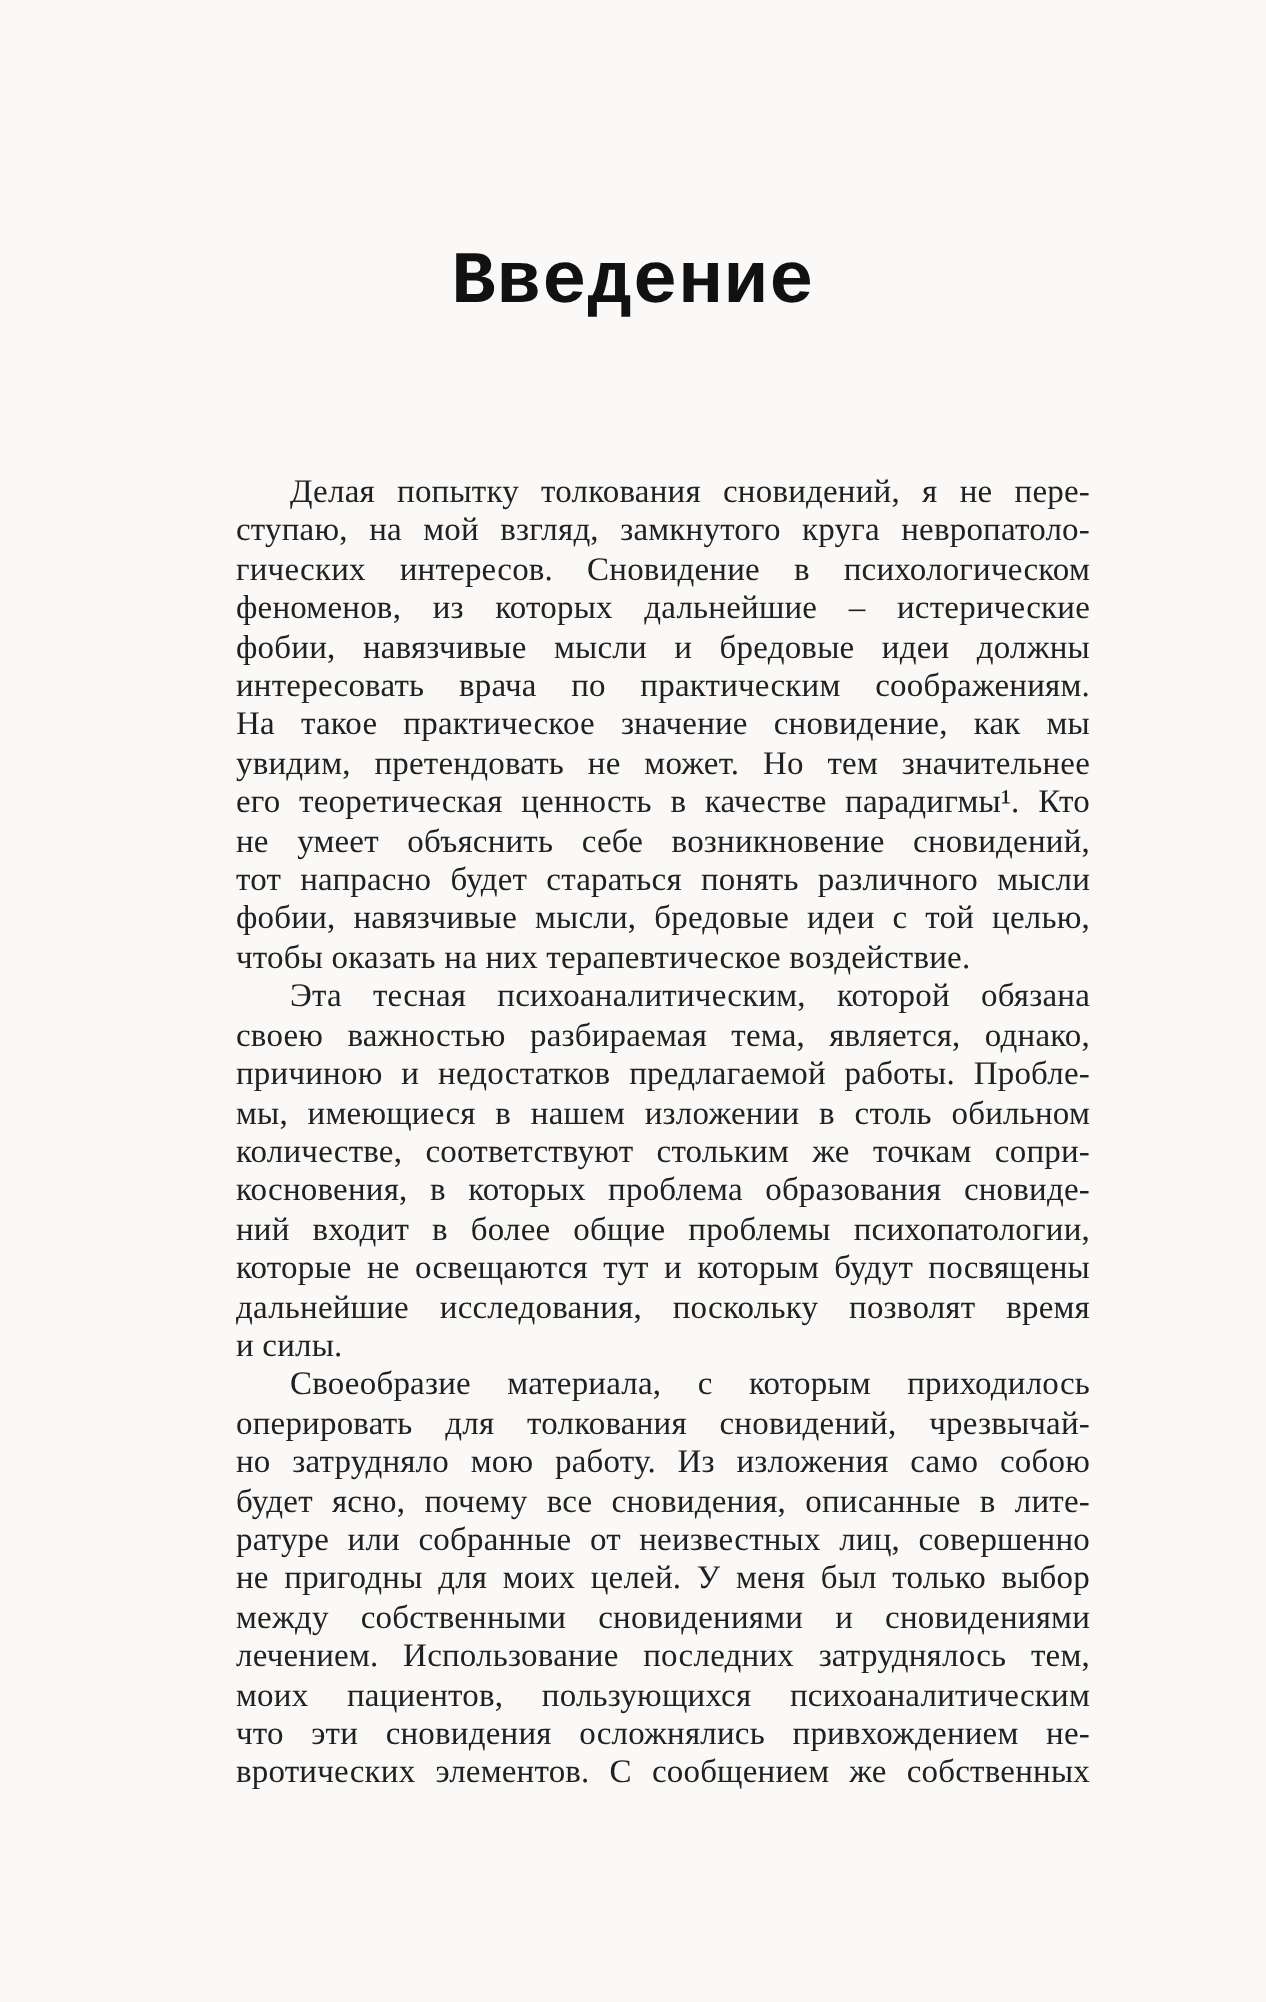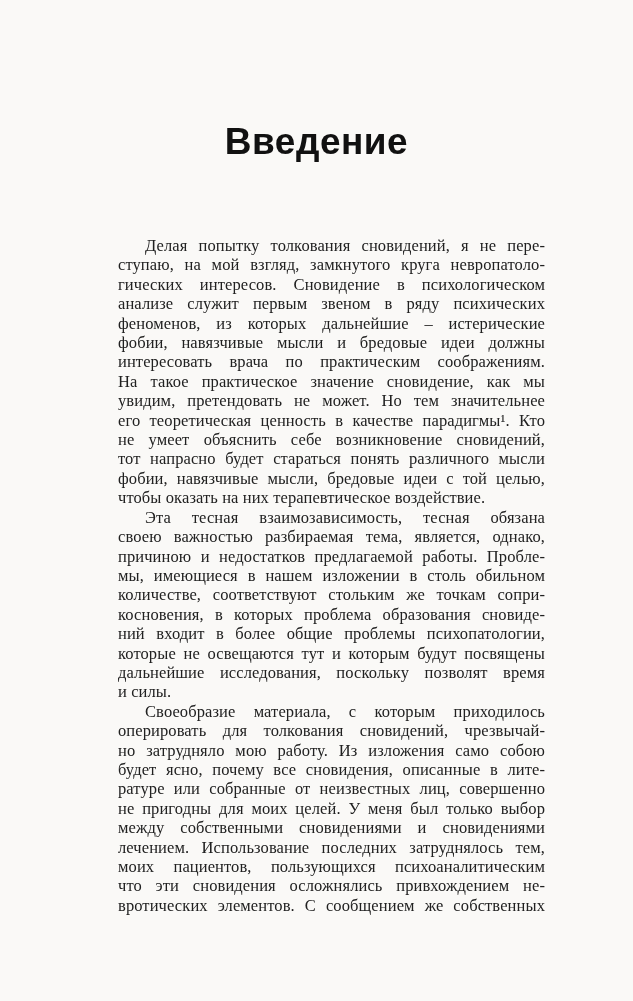--- a/index.html
+++ b/index.html
@@ -19,21 +19,21 @@
     background: var(--page-bg, #faf9f7);
     font-family: "Liberation Serif", serif;
   }
   .title {
     position: absolute;
     top: 121px;
     left: 0;
     right: 0;
     margin: 0;
     text-align: center;
-    font-family: Liberation Sans, sans-serif;
+    font-family: Liberation Mono, monospace;
     font-weight: bold;
     font-size: 37px;
     line-height: 42px;
     letter-spacing: 0.5px;
     color: var(--title-color, #111);
   }
   .content {
     position: absolute;
     top: 236px;
     left: 78px;
@@ -63,34 +63,33 @@
 </head>
 <body>
 
 <div class="page">
   <h1 class="title">Введение</h1>
   <div class="content" id="paragraphs-container">
       <div class="paragraph">
         <div class="line first">Делая попытку толкования сновидений, я не пере-</div>
         <div class="line">ступаю, на мой взгляд, замкнутого круга невропатоло-</div>
         <div class="line">гических интересов. Сновидение в психологическом</div>
-        <div class="line">анализе служит первым звеном в ряду психических</div>
         <div class="line">феноменов, из которых дальнейшие – истерические</div>
         <div class="line">фобии, навязчивые мысли и бредовые идеи должны</div>
         <div class="line">интересовать врача по практическим соображениям.</div>
         <div class="line">На такое практическое значение сновидение, как мы</div>
         <div class="line">увидим, претендовать не может. Но тем значительнее</div>
         <div class="line">его теоретическая ценность в качестве парадигмы¹. Кто</div>
         <div class="line">не умеет объяснить себе возникновение сновидений,</div>
         <div class="line">тот напрасно будет стараться понять различного мысли</div>
         <div class="line">фобии, навязчивые мысли, бредовые идеи с той целью,</div>
         <div class="line last">чтобы оказать на них терапевтическое воздействие.</div>
       </div>
       <div class="paragraph">
-        <div class="line first">Эта тесная взаимозависимость, тесная обязана</div>
+        <div class="line first">Эта тесная психоаналитическим, которой обязана</div>
         <div class="line">своею важностью разбираемая тема, является, однако,</div>
         <div class="line">причиною и недостатков предлагаемой работы. Пробле-</div>
         <div class="line">мы, имеющиеся в нашем изложении в столь обильном</div>
         <div class="line">количестве, соответствуют стольким же точкам сопри-</div>
         <div class="line">косновения, в которых проблема образования сновиде-</div>
         <div class="line">ний входит в более общие проблемы психопатологии,</div>
         <div class="line">которые не освещаются тут и которым будут посвящены</div>
         <div class="line">дальнейшие исследования, поскольку позволят время</div>
         <div class="line last">и силы.</div>
       </div>

